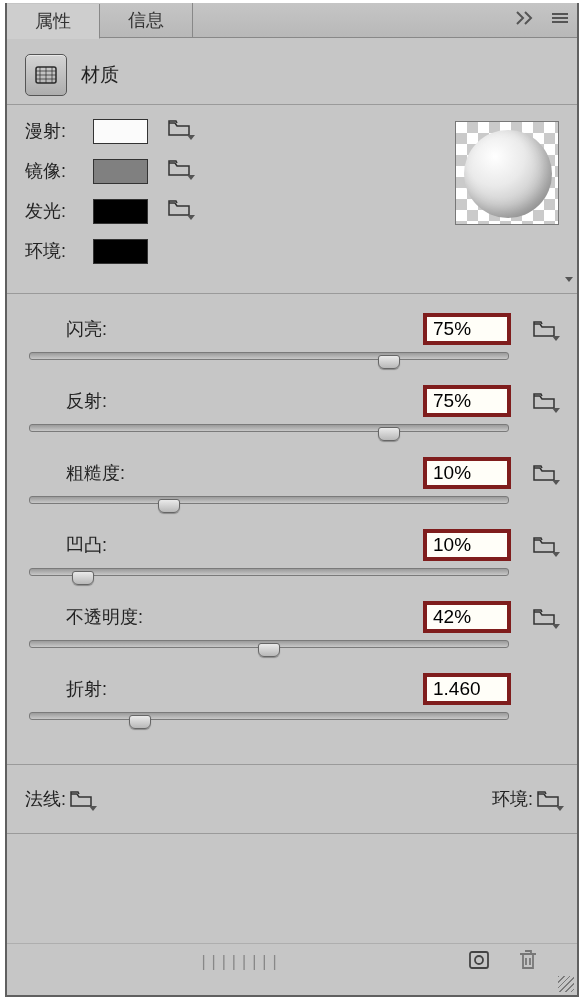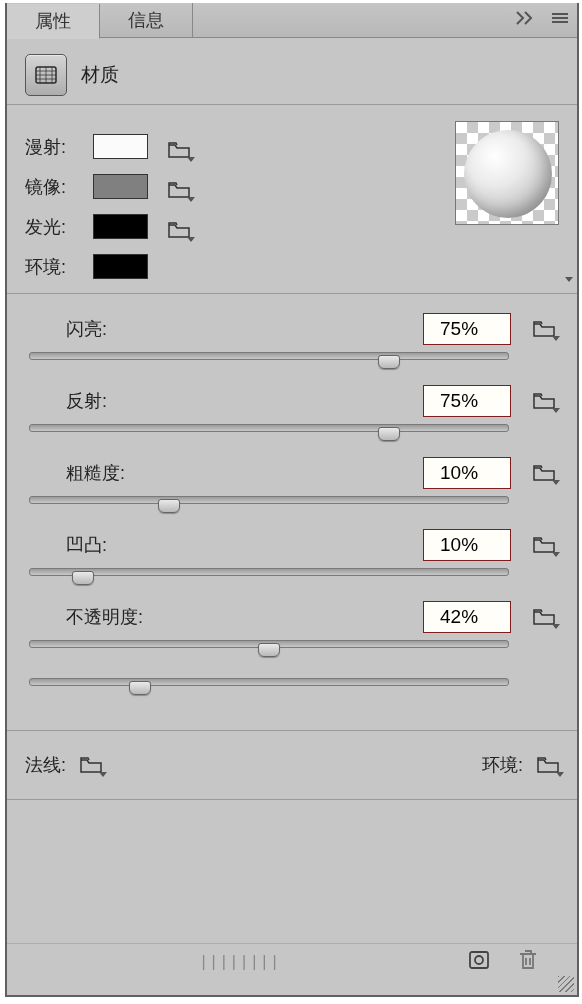--- a/index.html
+++ b/index.html
@@ -13,21 +13,21 @@
 .tabbar-right svg { color: #555; }
 
 .head-row { padding: 16px 18px 8px 18px; display: flex; align-items: center; gap: 14px; border-bottom: 1px solid #9a9a9a; }
 .head-icon { width: 42px; height: 42px; background: linear-gradient(#d4d4d4,#adadad); border: 1px solid #555; border-radius: 5px; display: flex; align-items: center; justify-content: center; box-shadow: inset 0 1px 0 rgba(255,255,255,0.5); }
 .head-icon svg { color: #2a2a2a; }
 .head-title { font-size: 19px; color: #222; }
 
 .section { border-bottom: 1px solid #9a9a9a; padding: 14px 18px; }
 .top-section { display: flex; }
 .color-grid { flex: 1; }
-.color-row { display: flex; align-items: flex-end; height: 40px; gap: 20px; }
+.color-row { display: flex; align-items: flex-start; height: 40px; gap: 20px; }
 .color-label { width: 48px; font-size: 18px; color: #222; text-align: left; }
 .swatch { width: 55px; height: 25px; border: 1px solid #333; }
 .folder { width: 22px; height: 18px; position: relative; cursor: pointer; }
 .folder::after { content: ""; position: absolute; right: -5px; bottom: -3px; width: 0; height: 0; border-left: 4px solid transparent; border-right: 4px solid transparent; border-top: 5px solid #555; }
 
 .preview { width: 104px; height: 104px; background: #fff; border: 1px solid #777; position: relative; margin-top: 2px; 
   background-image: 
     linear-gradient(45deg,#cacaca 25%,transparent 25%),
     linear-gradient(-45deg,#cacaca 25%,transparent 25%),
     linear-gradient(45deg,transparent 75%,#cacaca 75%),
@@ -38,28 +38,28 @@
 .ball { position: absolute; left: 8px; top: 8px; width: 88px; height: 88px; border-radius: 50%;
   background: radial-gradient(circle at 35% 30%, #ffffff 0%, #eaeaea 35%, #c4c4c4 68%, #999 100%);
   box-shadow: inset -6px -6px 14px rgba(0,0,0,0.2);
 }
 .preview-tri { position: absolute; right: -14px; bottom: -3px; width: 0; height: 0; border-left: 4px solid transparent; border-right: 4px solid transparent; border-top: 5px solid #555; }
 
 .sliders { padding: 18px 22px 20px 22px; }
 .slider-row { margin-bottom: 6px; }
 .slider-top { display: flex; align-items: center; height: 34px; margin-left: 37px; }
 .slider-label { font-size: 18px; color: #222; flex: 1; }
-.value-box { width: 88px; height: 32px; background: #fffef8; border: 1px solid #7f1d1d; font-size: 19px; padding: 0 16px; display: flex; align-items: center; }
+.value-box { width: 88px; height: 32px; background: #fffef8; border: 4px solid #7f1d1d; font-size: 19px; padding: 0 6px; display: flex; align-items: center; }
 .track-wrap { padding: 6px 0 18px 0; display: flex; align-items: center; gap: 18px; }
 .track { flex: 1; height: 8px; background: linear-gradient(#9a9a9a,#c8c8c8); border: 1px solid #7a7a7a; border-radius: 3px; position: relative; }
 .thumb { position: absolute; top: 2px; width: 22px; height: 14px; background: linear-gradient(#eaeaea,#b8b8b8); border: 1px solid #666; border-radius: 3px 3px 6px 6px; transform: translateX(-50%); cursor: pointer; box-shadow: 0 1px 1px rgba(0,0,0,0.3); }
 .slider-folder-slot { width: 28px; display: flex; justify-content: center; }
 
 .bottom-row { padding: 22px 18px; display: flex; align-items: center; }
-.bottom-row .pair { display: flex; align-items: center; gap: 14px; font-size: 18px; color: #222; }
+.bottom-row .pair { display: flex; align-items: center; gap: 4px; font-size: 18px; color: #222; }
 .flex1 { flex: 1; }
 
 .footer { position: absolute; bottom: 16px; left: 0; right: 0; height: 36px; display: flex; align-items: center; border-top: 1px solid #aeaeae; padding: 0 10px; }
 .footer .sp { flex: 1; text-align: center; color: #888; letter-spacing: 6px; }
 .footer-icons { display: flex; align-items: center; gap: 26px; padding-right: 28px; }
 .grip { position: absolute; right: 3px; bottom: 3px; width: 16px; height: 16px; 
   background: repeating-linear-gradient(135deg, #7a7a7a 0, #7a7a7a 1px, transparent 1px, transparent 4px);
 }
 
 svg.folder-svg { width: 22px; height: 18px; }
@@ -216,20 +216,25 @@
       </div>
       <div class="track-wrap">
         <div class="track">
             <div class="thumb" style="left:50%"></div>
           </div>
         <span class="slider-folder-slot"></span>
       </div>
     </div>
 
     <div class="slider-row">
+      <div class="slider-top">
+        <span class="slider-label">折射:</span>
+        <span class="value-box">1.460</span>
+        <span style="width:44px"></span>
+      </div>
       <div class="track-wrap">
         <div class="track">
             <div class="thumb" style="left:23%"></div>
           </div>
         <span class="slider-folder-slot"></span>
       </div>
     </div>
 
   </div>
 

